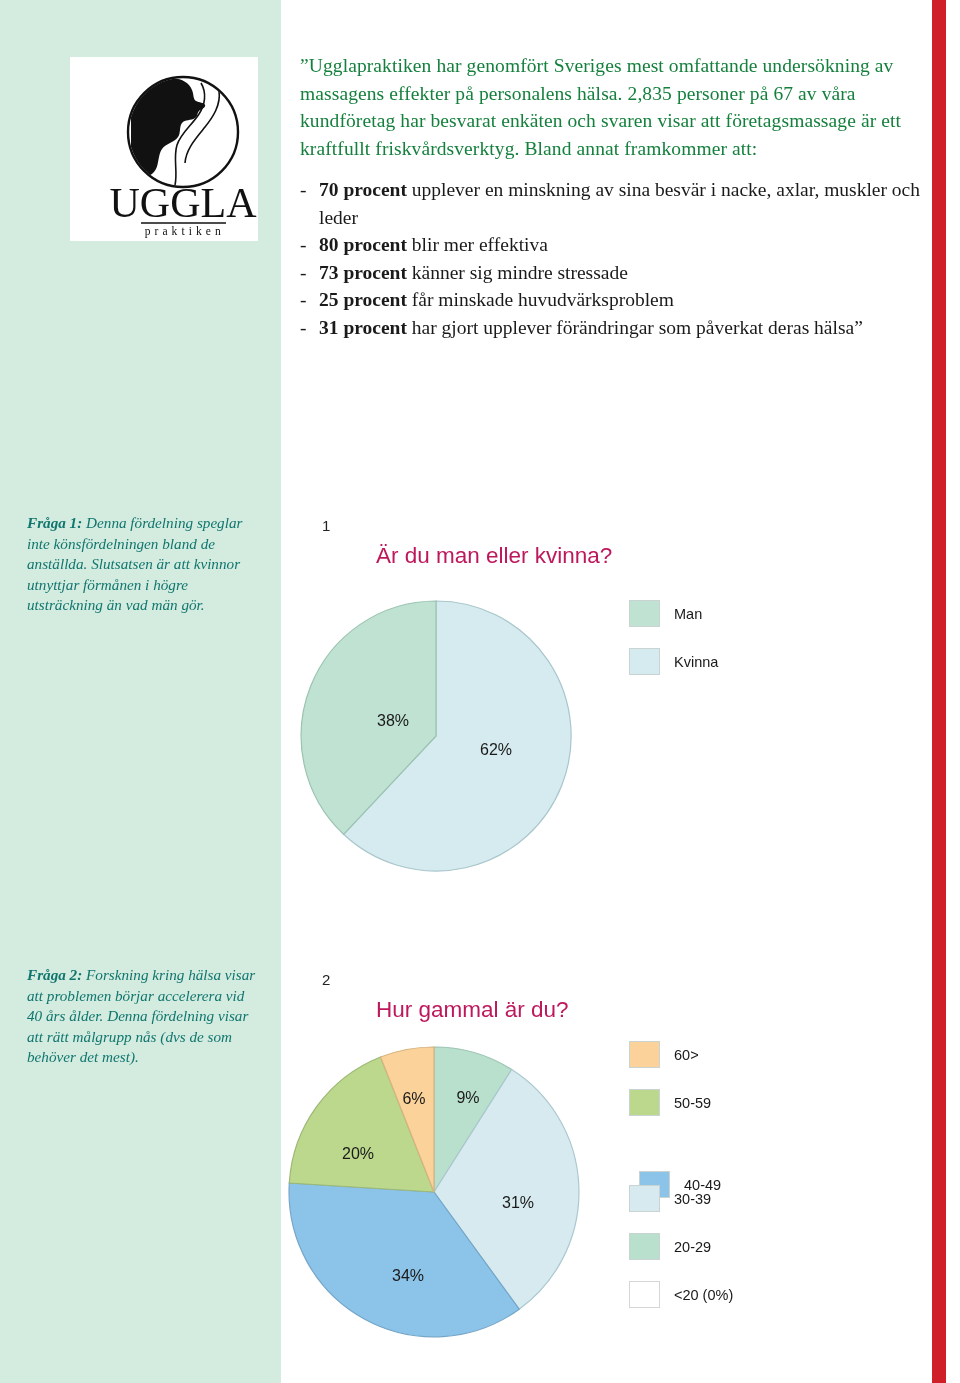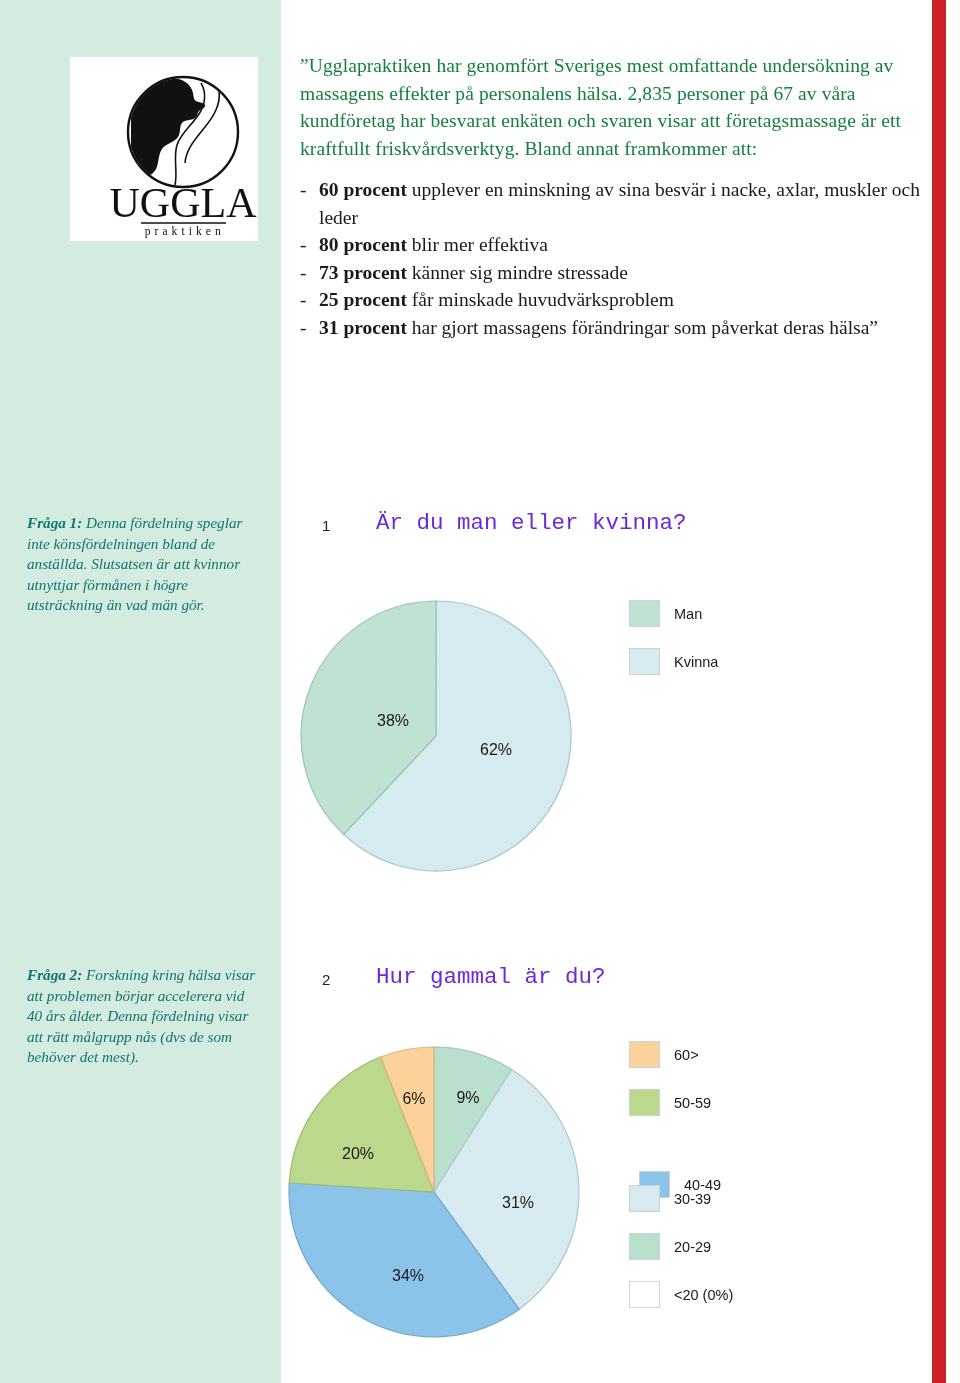--- a/index.html
+++ b/index.html
@@ -61,22 +61,22 @@
   .note-2{top:965px;}
 
   
   .q-num{
     position:absolute;
     font-family:"Liberation Sans", sans-serif;
     font-size:15px;color:#222;
   }
   .q-title{
     position:absolute;
-    font-family:Liberation Mono, monospace;
-    font-size:22.5px;color:#6d28d9;
+    font-family:Liberation Sans, sans-serif;
+    font-size:22.5px;color:#be185d;margin-top:33px;
   }
   .q1-num{left:322px;top:517px;}
   .q1-title{left:376px;top:510px;}
   .q2-num{left:322px;top:971px;}
   .q2-title{left:376px;top:964px;}
 
   
   .chart{position:absolute;}
   .chart svg{display:block;}
   .pie1{left:296px;top:586px;}
@@ -127,37 +127,37 @@
     </svg>
   </div>
 
   <div class="intro">
     <p>”Ugglapraktiken har genomfört Sveriges mest omfattande undersökning av massagens effekter på personalens hälsa. 2,835 personer på 67 av våra kundföretag har besvarat enkäten och svaren visar att företagsmassage är ett kraftfullt friskvårdsverktyg.  Bland annat framkommer att:</p>
   </div>
 
   <div class="bullets">
     <div class="row">
       <span class="dash">-</span>
-      <span class="txt"><b>60 procent</b><span> upplever en minskning av sina besvär i nacke, axlar, muskler och leder</span></span>
+      <span class="txt"><b>70 procent</b><span> upplever en minskning av sina besvär i nacke, axlar, muskler och leder</span></span>
     </div>
     <div class="row">
       <span class="dash">-</span>
       <span class="txt"><b>80 procent</b><span> blir mer effektiva</span></span>
     </div>
     <div class="row">
       <span class="dash">-</span>
       <span class="txt"><b>73 procent</b><span> känner sig mindre stressade</span></span>
     </div>
     <div class="row">
       <span class="dash">-</span>
       <span class="txt"><b>25 procent</b><span> får minskade huvudvärksproblem</span></span>
     </div>
     <div class="row">
       <span class="dash">-</span>
-      <span class="txt"><b>31 procent</b><span> har gjort massagens förändringar som påverkat deras hälsa”</span></span>
+      <span class="txt"><b>31 procent</b><span> har gjort upplever förändringar som påverkat deras hälsa”</span></span>
     </div>
   </div>
 
   <div class="note note-1">
     <b>Fråga 1:</b><span> Denna fördelning speglar inte könsfördelningen bland de anställda. Slutsatsen är att kvinnor utnyttjar förmånen i högre utsträckning än vad män gör.</span>
   </div>
 
   <div class="note note-2">
     <b>Fråga 2:</b><span> Forskning kring hälsa visar att problemen börjar accelerera vid 40 års ålder. Denna fördelning visar att rätt målgrupp nås (dvs de som behöver det mest).</span>
   </div>

